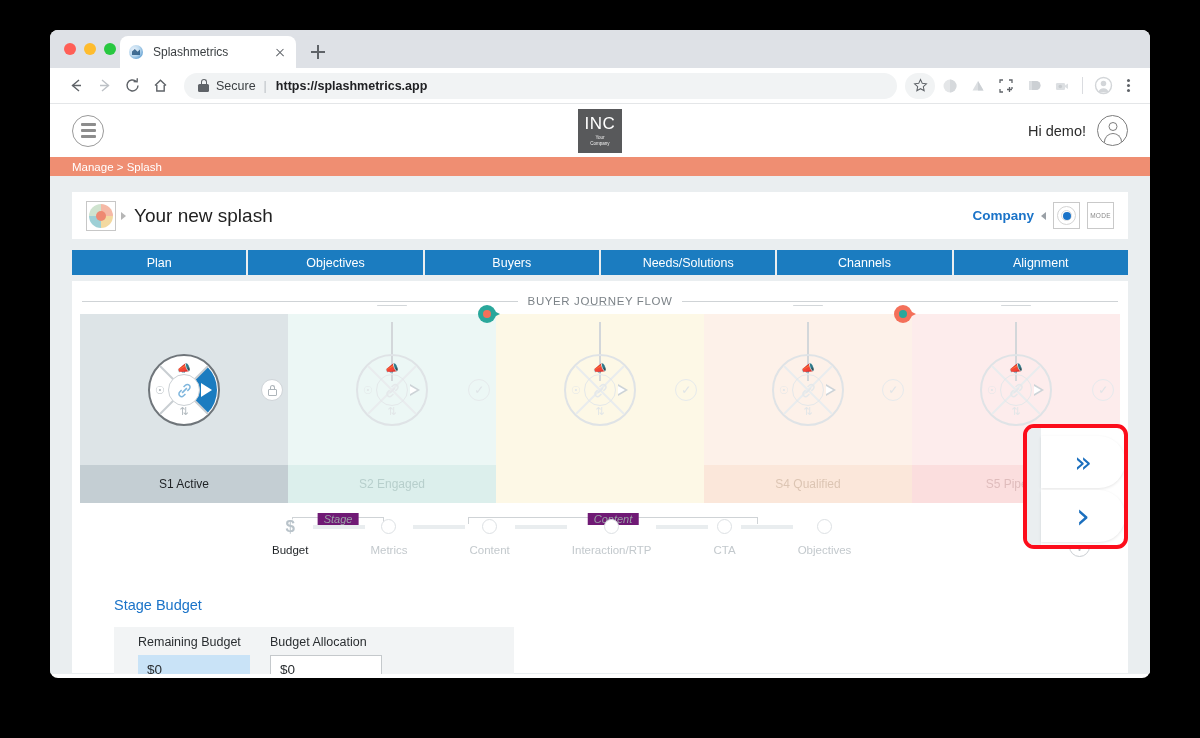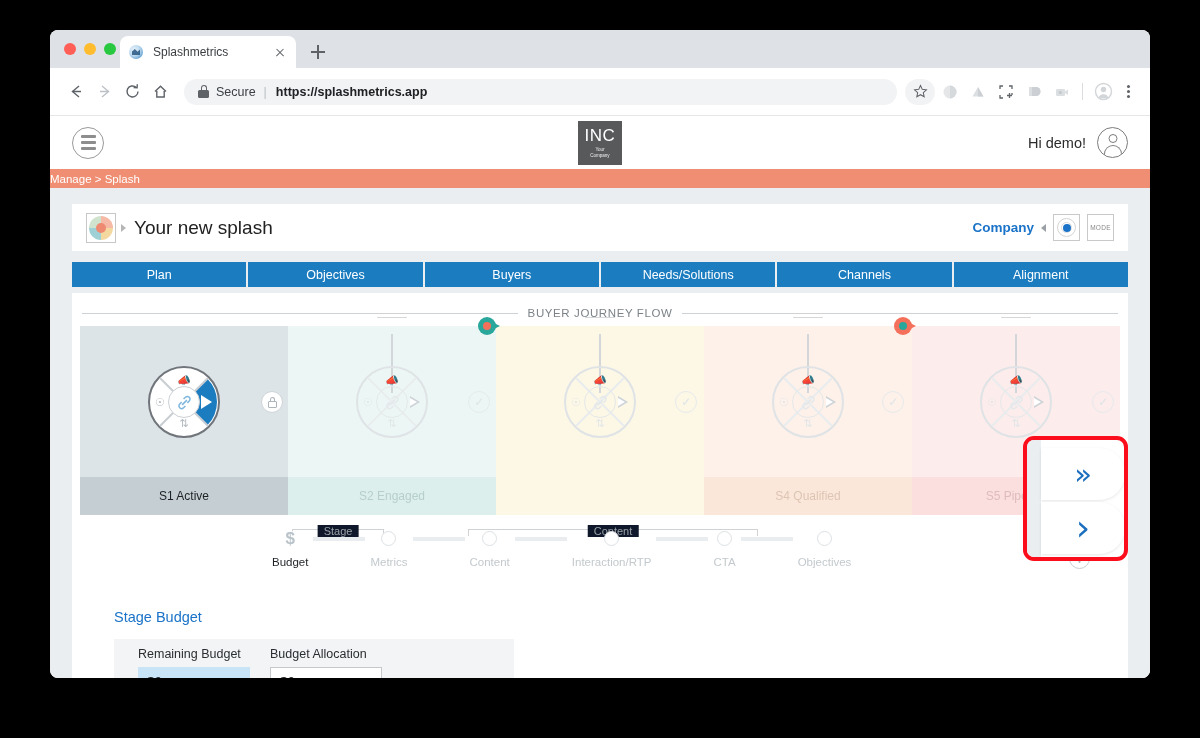--- a/index.html
+++ b/index.html
@@ -86,21 +86,21 @@
     width: 20px; height: 20px; position: relative; cursor: pointer;
   }
   .newtab::before, .newtab::after {
     content: ""; position: absolute; background: #5f6368;
   }
   .newtab::before { left: 3px; top: 9.3px; width: 14px; height: 1.4px; }
   .newtab::after  { left: 9.3px; top: 3px; width: 1.4px; height: 14px; }
 
   
   .omnibar {
-    height: 48px;
+    height: 36px;
     background: #fff;
     display: flex; align-items: center;
     padding: 0 12px;
     border-bottom: 1px solid #e4e6e8;
   }
   .navbtn {
     width: 28px; height: 28px;
     display: flex; align-items: center; justify-content: center;
     color: #5f6368; font-size: 16px;
     cursor: pointer;
@@ -220,20 +220,21 @@
     width: 18px; height: 13px;
     border: 1.3px solid #7d7d7d; border-bottom: none;
     border-radius: 9px 9px 0 0;
   }
 
   
   .crumb-bar {
     height: 19px;
     background: #ef8e72;
     display: flex; align-items: center;
+    padding-left: 22px;
   }
   .crumb-bar span { color: #fff; font-size: 11.5px; }
 
   
   .card-title {
     margin: 16px 22px 0 22px;
     height: 47px;
     background: #fff;
     display: flex; align-items: center;
     padding: 0 14px;
@@ -540,24 +541,25 @@
   }
   .bracket {
     position: absolute;
     border: 1px solid #cfd3d6;
     border-bottom: none;
     height: 7px;
   }
   .bracket-lbl {
     position: absolute;
     top: -4px;
-    background: #0f172a;
+    background: #701a75;
     padding: 0 6px;
     font-size: 11px; color: #9aa1a6;
     transform: translateX(-50%);
+    font-style: italic;
   }
   .step-item {
     display: flex; flex-direction: column; align-items: center;
     position: relative;
   }
   .step-node {
     width: 15px; height: 15px; border-radius: 50%;
     border: 1.6px solid #dde1e4; background: #fff;
   }
   .step-node.money {

